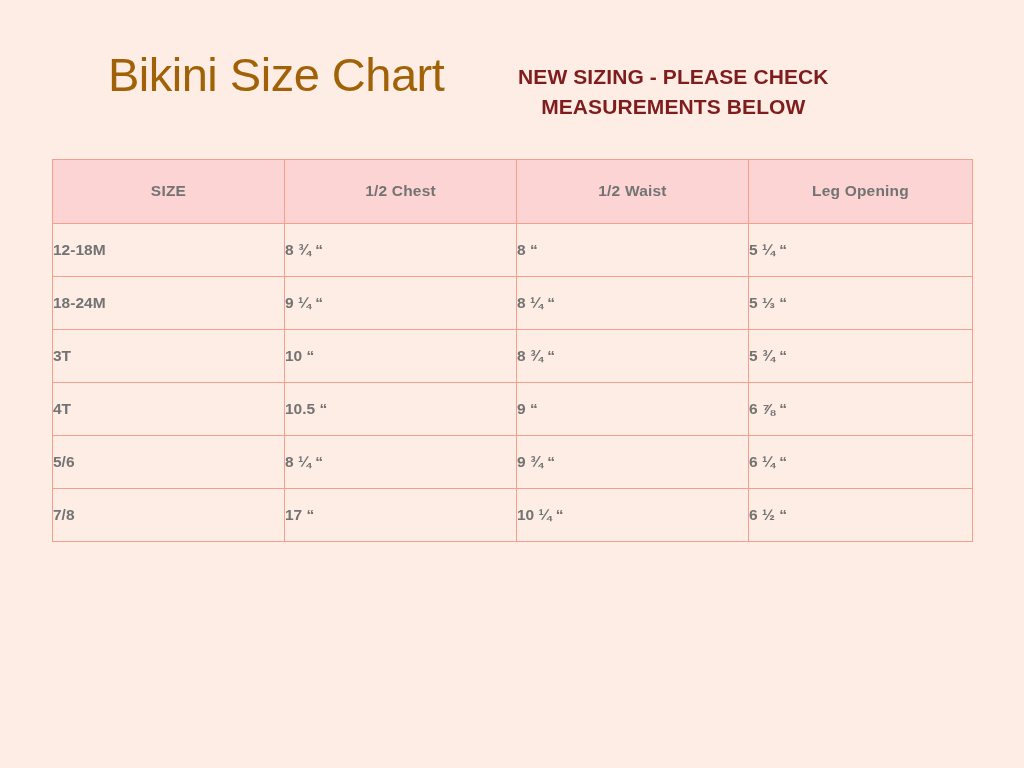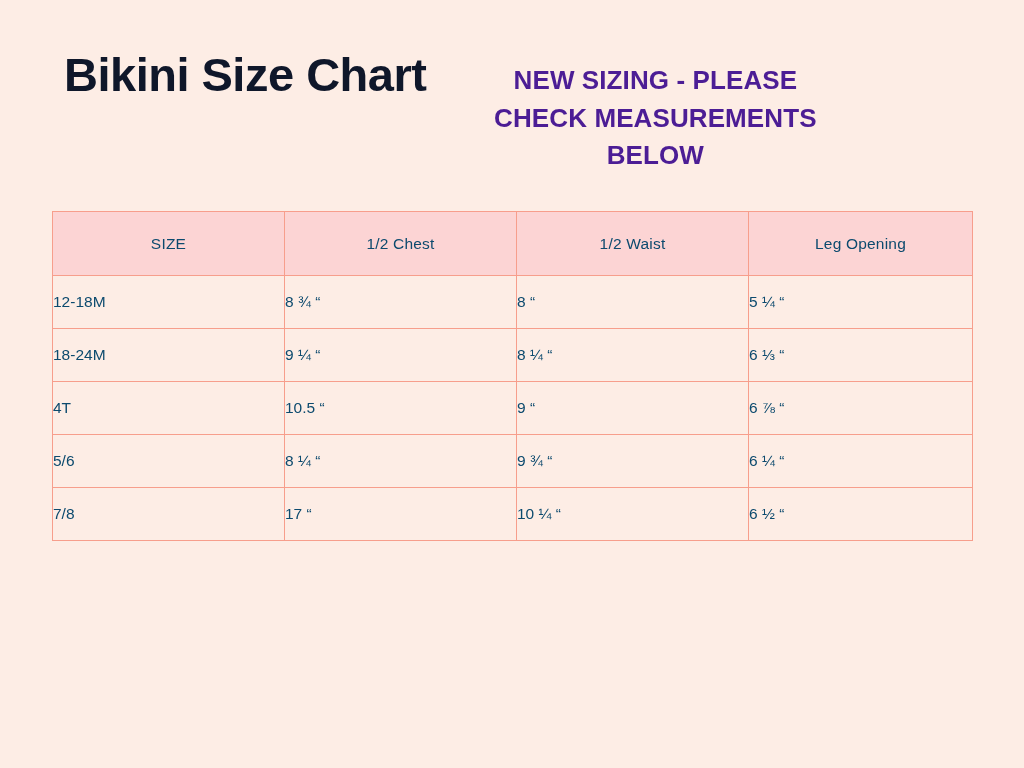--- a/index.html
+++ b/index.html
@@ -23,33 +23,34 @@
   }
 
   .header {
     display: flex;
     align-items: flex-start;
     padding: 48px 64px 0 64px;
   }
 
   .title {
     font-size: 47px;
-    font-weight: bold;
-    color: #0f172a;
+    font-weight: normal;
+    color: #a16207;
     letter-spacing: -0.5px;
     line-height: 1.15;
     white-space: nowrap;
+    margin-left: 44px;
   }
 
   .subtitle {
     margin-left: 44px;
     margin-top: 14px;
-    font-size: 26px;
+    font-size: 21px;
     font-weight: bold;
-    color: #4c1d95;
+    color: #7f1d1d;
     text-align: center;
     line-height: 1.45;
     max-width: 370px;
     letter-spacing: 0.1px;
   }
 
   .table-wrap {
     padding: 0 52px;
     margin-top: 36px;
   }
@@ -57,22 +58,22 @@
   table.size-chart {
     width: 920px;
     border-collapse: collapse;
     table-layout: fixed;
   }
 
   table.size-chart th,
   table.size-chart td {
     border: 1.5px solid #F79E8C;
     vertical-align: middle;
-    color: #0c4a6e;
-    font-weight: normal;
+    color: #737373;
+    font-weight: bold;
   }
 
   table.size-chart thead th {
     background: #FCD4D4;
     height: 64px;
     font-size: 15.5px;
     letter-spacing: 0.2px;
   }
 
   table.size-chart tbody td {
@@ -116,21 +117,27 @@
         <tr>
           <td>12-18M</td>
           <td>8 ¾ “</td>
           <td>8 “</td>
           <td>5 ¼ “</td>
         </tr>
         <tr>
           <td>18-24M</td>
           <td>9 ¼ “</td>
           <td>8 ¼ “</td>
-          <td>6 ⅓ “</td>
+          <td>5 ⅓ “</td>
+        </tr>
+        <tr>
+          <td>3T</td>
+          <td>10 “</td>
+          <td>8 ¾ “</td>
+          <td>5 ¾ “</td>
         </tr>
         <tr>
           <td>4T</td>
           <td>10.5 “</td>
           <td>9 “</td>
           <td>6 ⅞ “</td>
         </tr>
         <tr>
           <td>5/6</td>
           <td>8 ¼ “</td>

